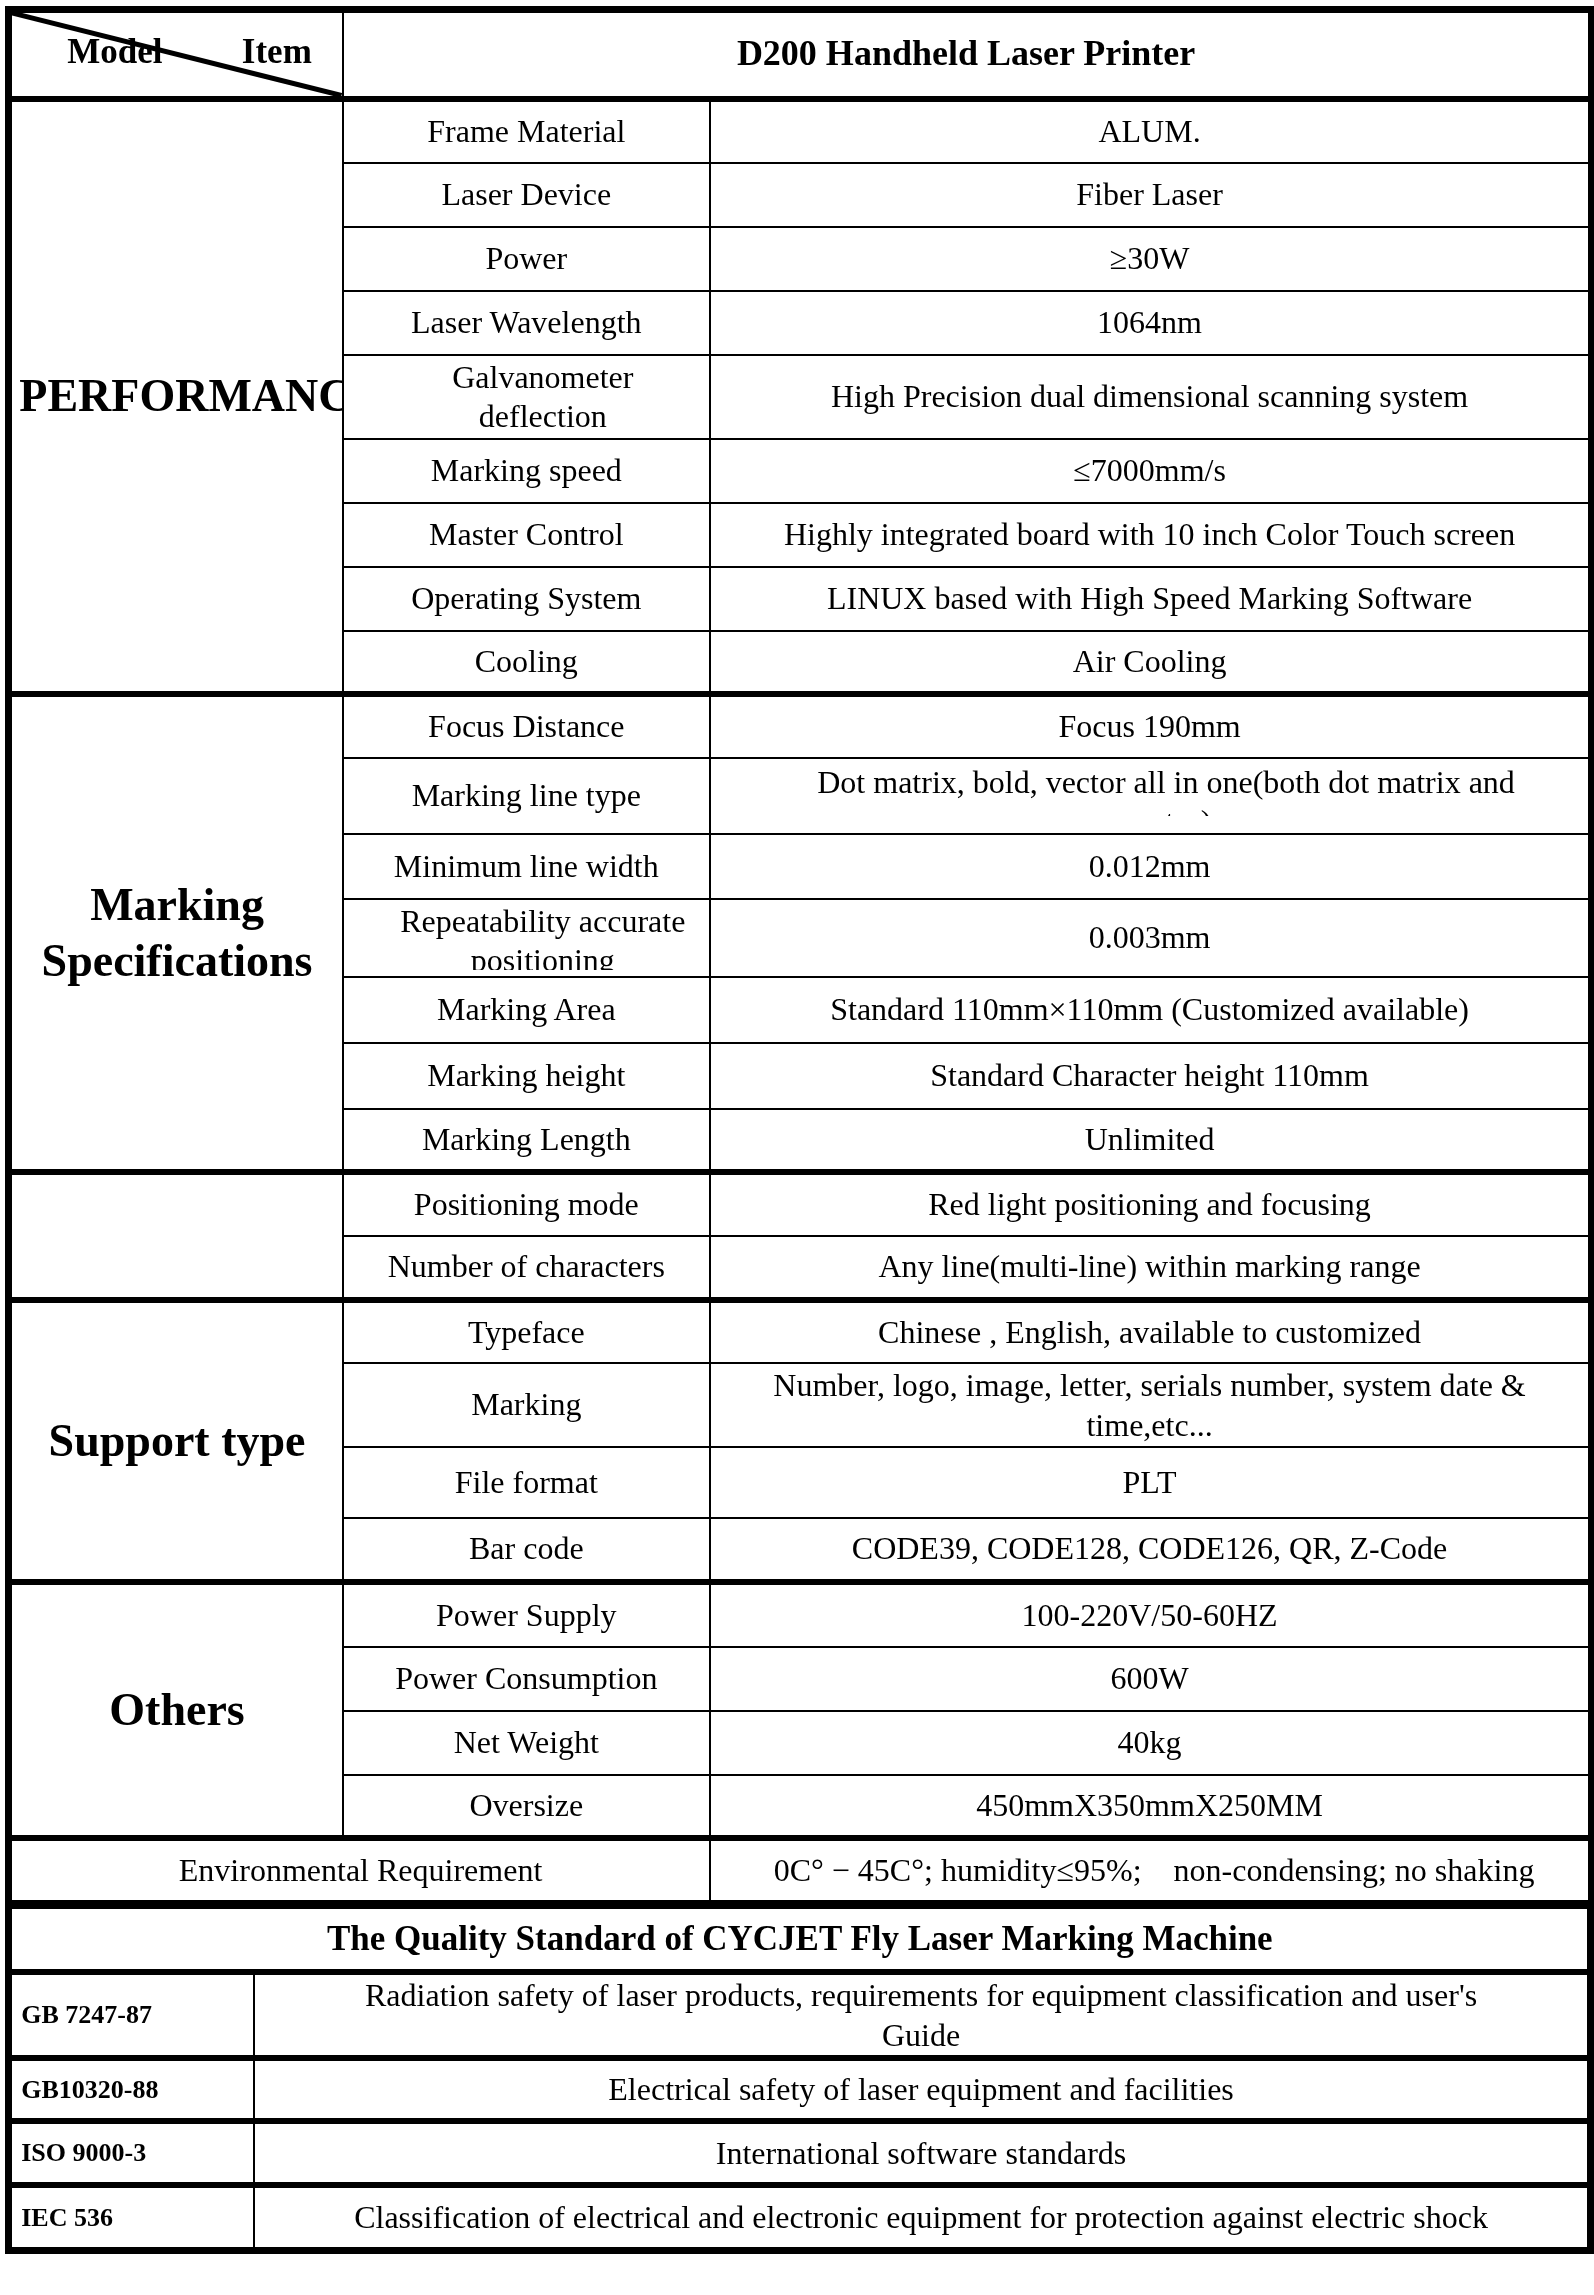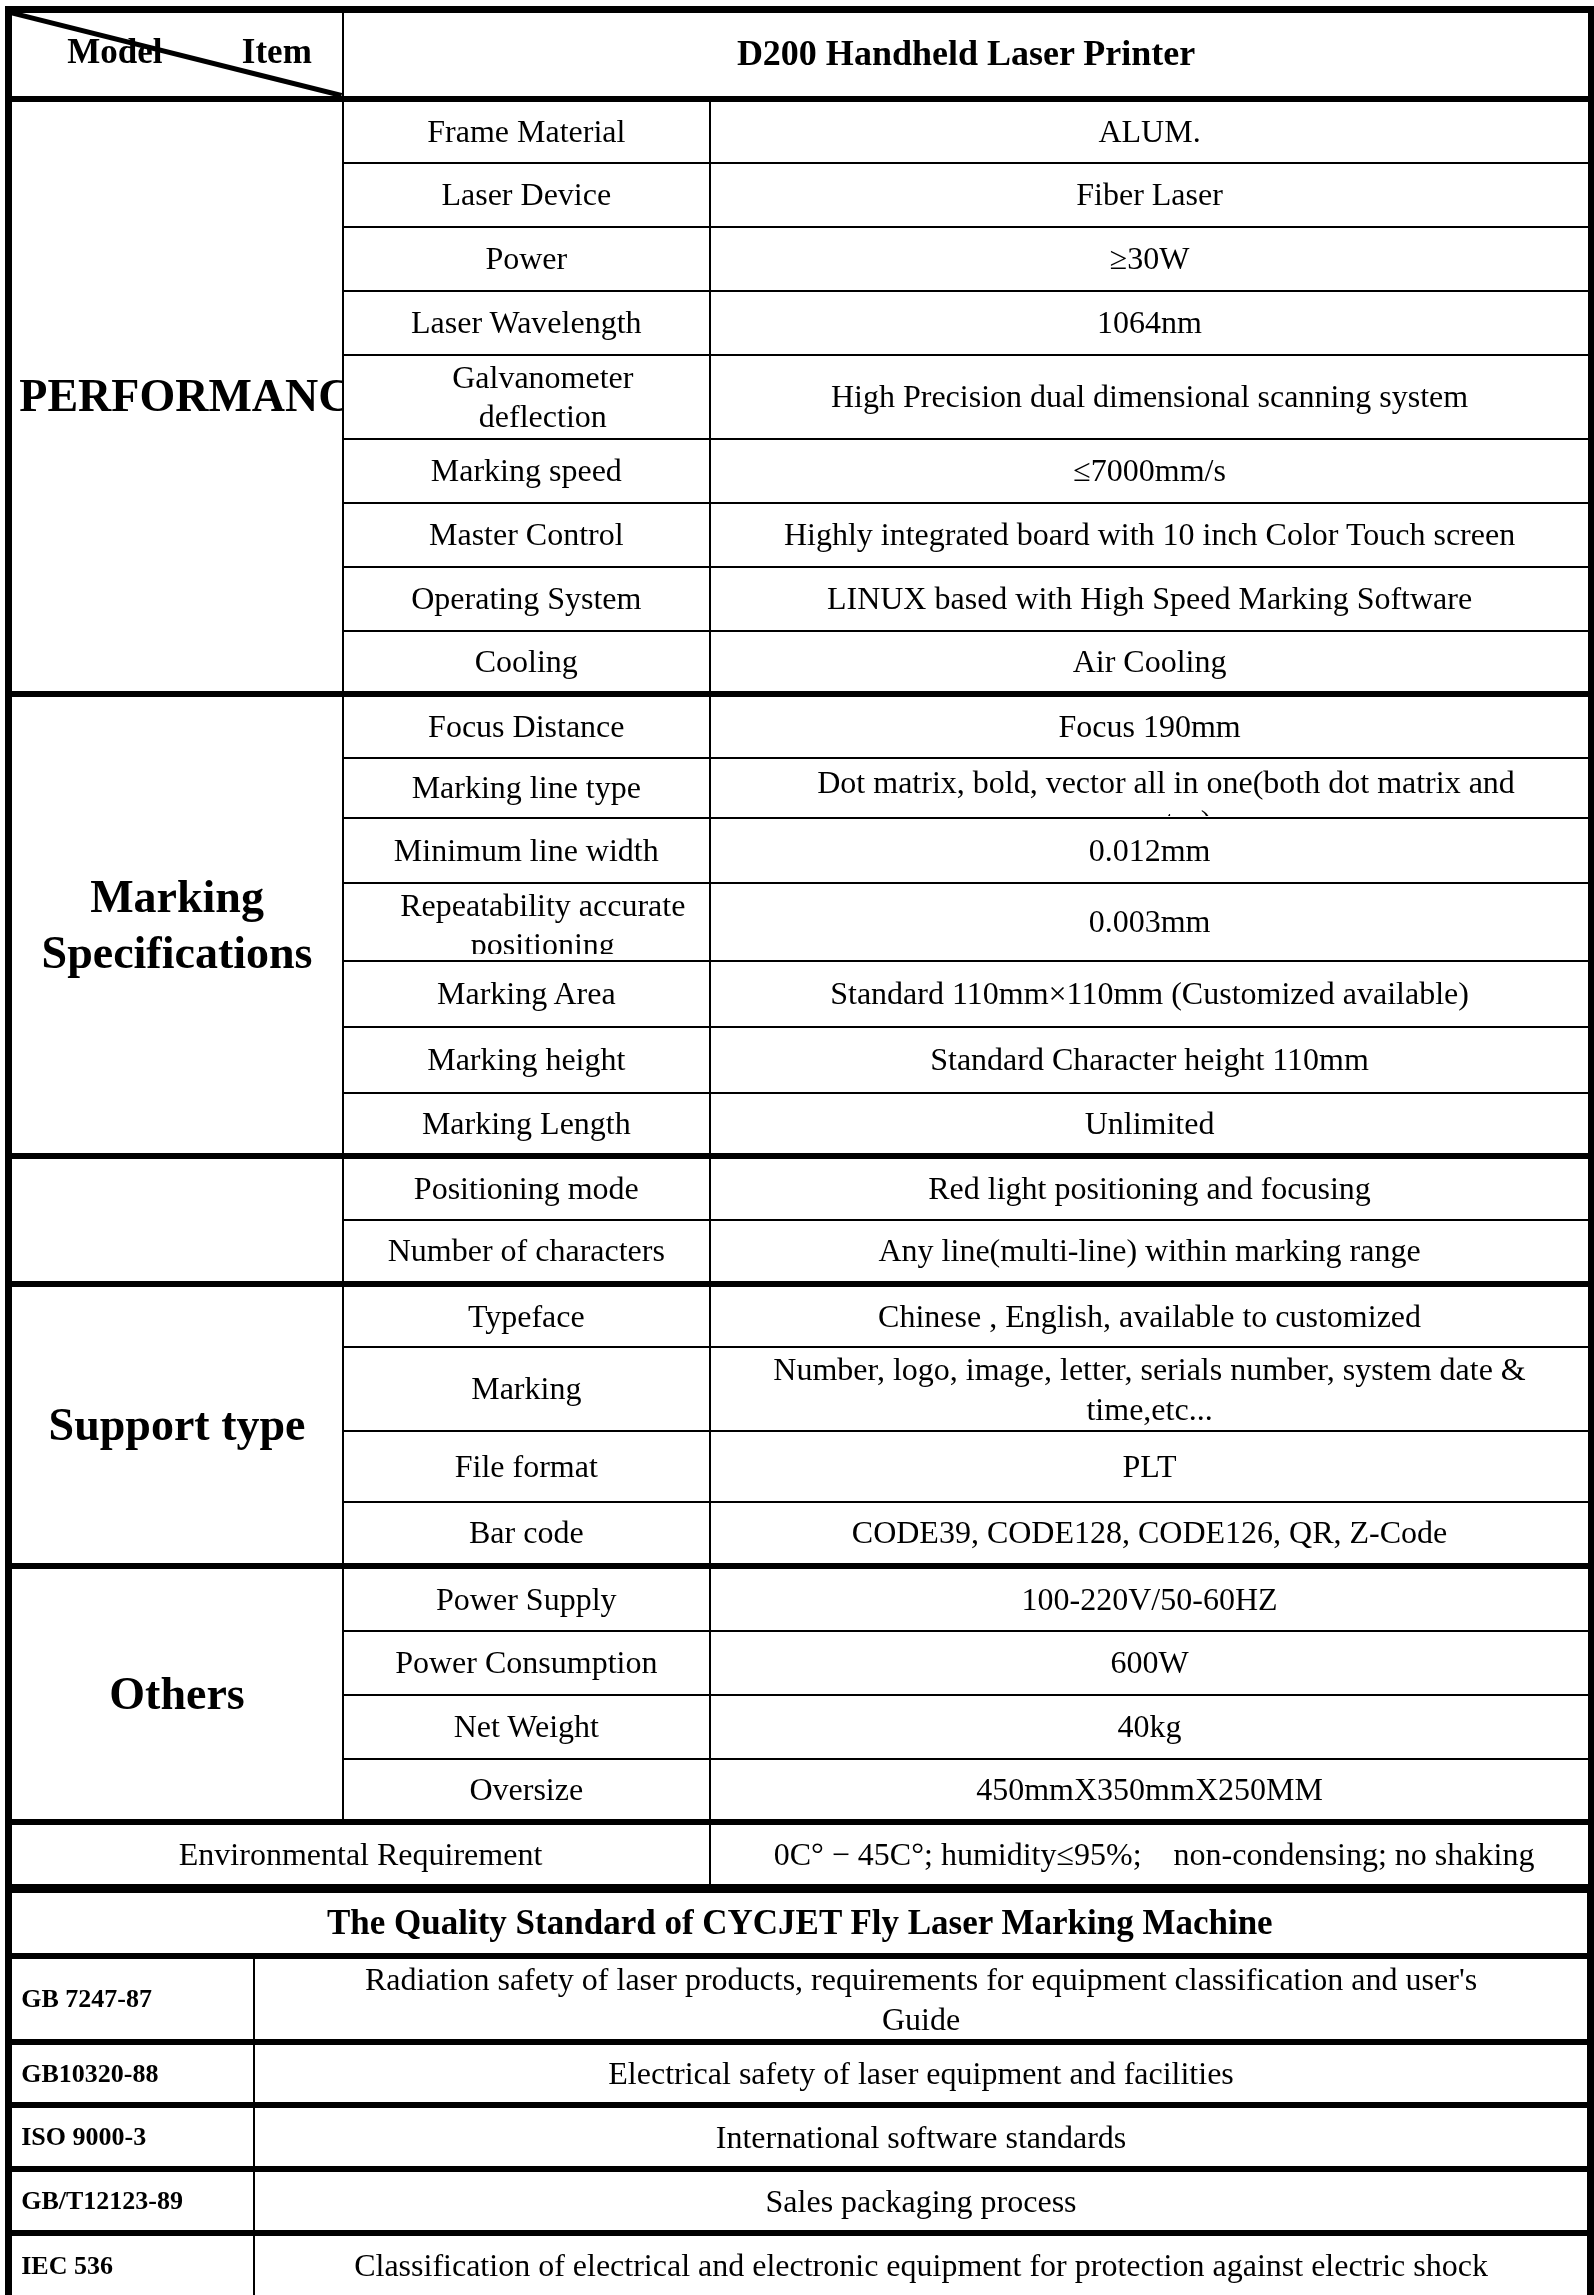--- a/index.html
+++ b/index.html
@@ -92,21 +92,21 @@
       <td>Cooling</td>
       <td>Air Cooling</td>
     </tr>
 
     <tr class="sec" style="height:64px">
       <td rowspan="7" class="section-label">Marking
 Specifications</td>
       <td>Focus Distance</td>
       <td>Focus 190mm</td>
     </tr>
-    <tr style="height:60px">
+    <tr style="height:76px">
       <td>Marking line type</td>
       <td class="vtop">
         <div class="clipbox clip-linetype">Dot matrix, bold, vector all in one(both dot matrix and
 vector)</div>
       </td>
     </tr>
     <tr style="height:65px">
       <td>Minimum line width</td>
       <td>0.012mm</td>
     </tr>
@@ -201,24 +201,20 @@
 Guide</td>
     </tr>
     <tr class="sec" style="height:63px">
       <td class="std-code">GB10320-88</td>
       <td>Electrical safety of laser equipment and facilities</td>
     </tr>
     <tr class="sec" style="height:64px">
       <td class="std-code">ISO 9000-3</td>
       <td>International software standards</td>
     </tr>
-    <tr class="sec" style="height:64px">
-      <td class="std-code">GB/T12123-89</td>
-      <td>Sales packaging process</td>
-    </tr>
     <tr class="sec" style="height:65px">
       <td class="std-code">IEC 536</td>
       <td>Classification of electrical and electronic equipment for protection against electric shock</td>
     </tr>
   </tbody>
     </table>
 
 </div>
 
 

